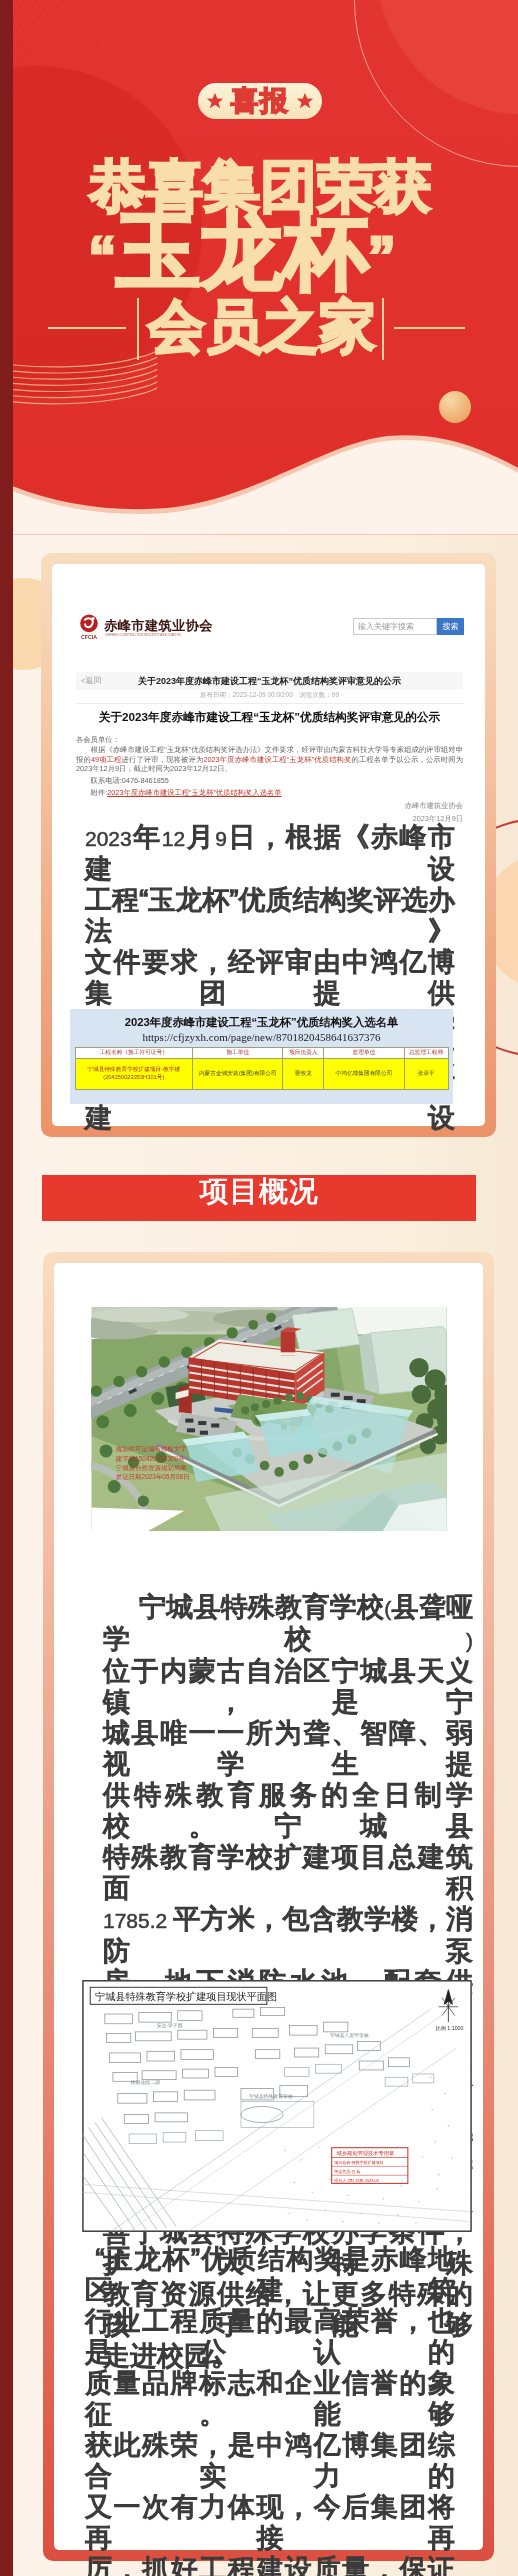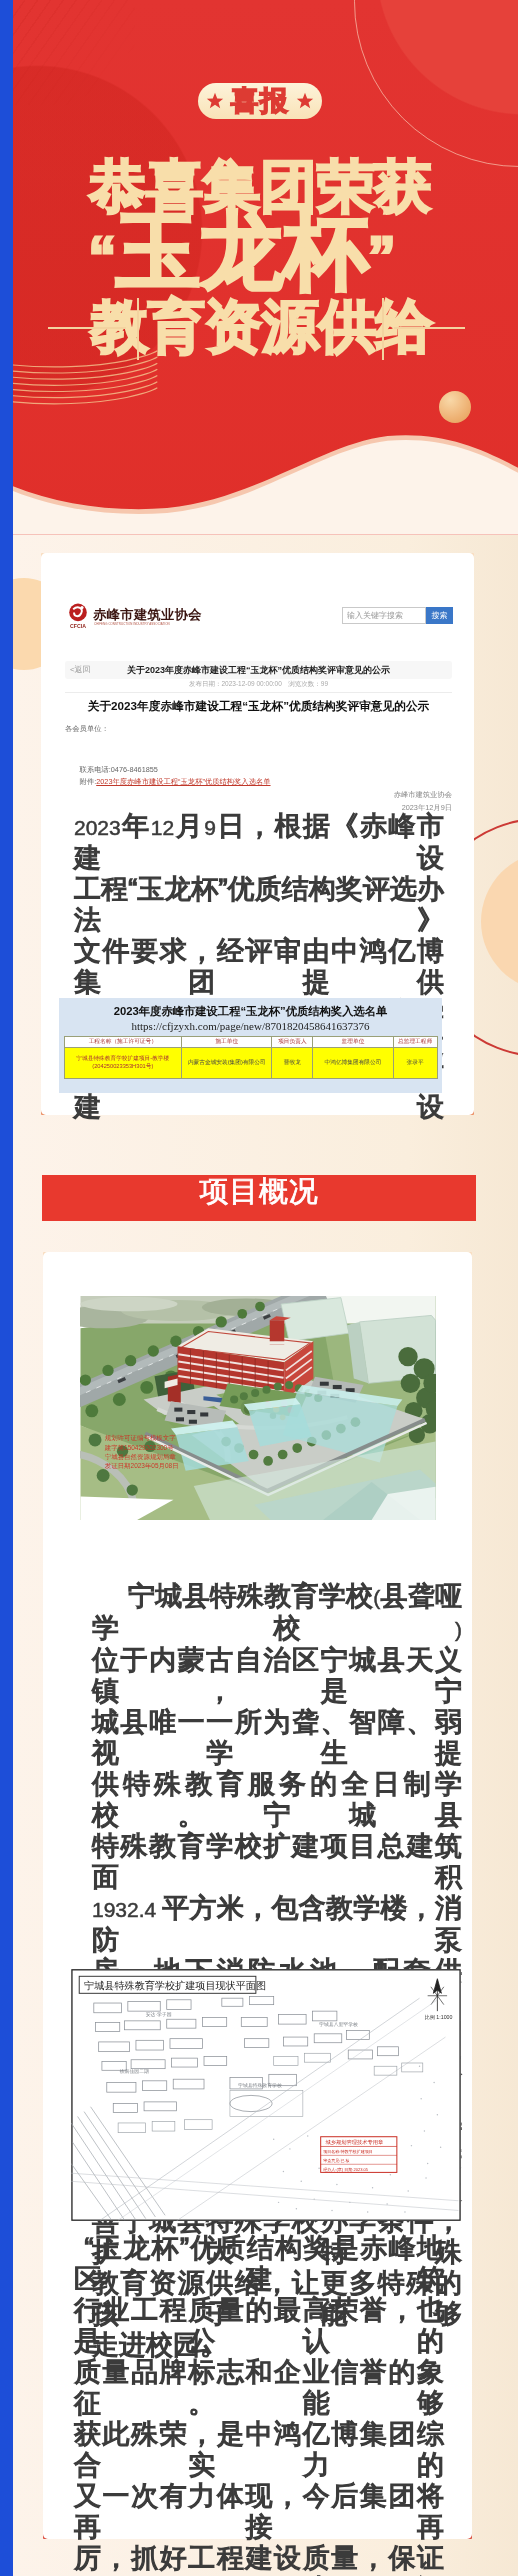--- a/index.html
+++ b/index.html
@@ -1,17 +1,17 @@
 <!DOCTYPE html>
 <html style="font-size:13px"><head>
 <meta charset="utf-8">
 <style>
 html,body{margin:0;padding:0;background:#ffffff;}
 body{font-family:"Liberation Sans",sans-serif;}
-.page{position:relative;width:519px;height:2576px;overflow:hidden;background:#1d4ed8;}
+.page{position:relative;width:519px;height:2576px;overflow:hidden;background:#7f1d1d;}
 .bg{position:absolute;left:13px;top:0;width:506px;height:2576px;
   background:linear-gradient(90deg,#fdf3ea 0%,#faeedd 78%,#f6e8d4 100%);}
 
 .hero{position:absolute;left:13px;top:0;width:506px;height:535px;overflow:hidden;}
 .hero-red{position:absolute;left:0;top:0;width:506px;height:535px;
   background:
    radial-gradient(circle 147px at 510px -32px, #e6413a 0 99%, rgba(230,65,58,0) 100%),
    radial-gradient(circle 166px at 24px 231px, rgba(203,33,27,.42) 0 99%, rgba(203,33,27,0) 100%),
    linear-gradient(180deg,#e23431 0%,#e02f2a 100%);}
 .ring1{position:absolute;left:341px;top:-164px;width:329px;height:329px;border-radius:50%;
@@ -31,21 +31,21 @@
   font-size:84px;line-height:81px;font-weight:bold;color:#f8deaa;-webkit-text-stroke:2.9px #f8deaa;}
 .t2 .qq{font-size:55px;letter-spacing:0;vertical-align:4.9px;}
 .t3{position:absolute;left:-4px;top:293px;width:506px;text-align:center;
   font-size:57px;line-height:66px;font-weight:bold;color:#f8deaa;-webkit-text-stroke:2.5px #f8deaa;}
 .dline{position:absolute;height:2.4px;background:#f3d3a0;top:327px;}
 .dbar{position:absolute;width:2.4px;background:#f3d3a0;top:298px;height:62px;}
 .goldc{position:absolute;left:426px;top:391px;width:32px;height:32px;border-radius:50%;
   background:radial-gradient(circle at 35% 28%,#f8d8a8 0%,#eeb274 60%,#e29c55 100%);}
 .wave{position:absolute;left:0;top:405px;width:506px;height:130px;}
 
-.cardw{position:absolute;border-radius:1px;padding:0;}
+.cardw{position:absolute;border-radius:10px;padding:11px;}
 .card1w{left:41px;top:553px;width:433px;height:562px;background:linear-gradient(180deg,#f9ddc0 0%,#ec9268 100%);}
 .card2w{left:43px;top:1252px;width:429px;height:1287px;background:linear-gradient(180deg,#f9ddc0 0%,#dc4f40 100%);}
 .cardi{position:relative;background:#fff;border-radius:4.9px;width:100%;height:100%;}
 
 .ring2{position:absolute;left:421px;top:818px;width:235px;height:235px;border-radius:50%;border:2px solid #cc3a35;}
 .decoclip{position:absolute;left:13px;top:0;width:506px;height:2576px;overflow:hidden;}
 .peach1{position:absolute;left:-35px;top:578px;width:92px;height:92px;border-radius:50%;background:#fbd9ae;}
 .peach2{position:absolute;left:481px;top:852px;width:139px;height:139px;border-radius:50%;background:#fad7b0;}
 .bar{position:absolute;left:42px;top:1175px;width:434px;height:46px;background:#e8392e;
   text-align:center;color:#fff;font-size:29px;line-height:32px;-webkit-text-stroke:0.8px #fff;letter-spacing:0.8px;}
@@ -103,21 +103,21 @@
         <svg width="18" height="18" viewBox="0 0 22 22">
           <polygon points="11,1 13.7,7.8 21,8.1 15.3,12.7 17.3,19.8 11,15.7 4.7,19.8 6.7,12.7 1,8.1 8.3,7.8" fill="#dd3b33"></polygon>
         </svg>
         <span class="bt">喜报</span>
         <svg width="18" height="18" viewBox="0 0 22 22">
           <polygon points="11,1 13.7,7.8 21,8.1 15.3,12.7 17.3,19.8 11,15.7 4.7,19.8 6.7,12.7 1,8.1 8.3,7.8" fill="#dd3b33"></polygon>
         </svg>
       </div>
     <div class="t1">恭喜集团荣获</div>
     <div class="t2"><span class="qq">“</span>玉龙杯<span class="qq">”</span></div>
-    <div class="t3">教育资源供给</div>
+    <div class="t3">会员之家</div>
     <div class="dline" style="left:35px;width:78px;"></div>
     <div class="dline" style="left:381px;width:71px;"></div>
     <div class="dbar" style="left:124px;"></div>
     <div class="dbar" style="left:369px;"></div>
     <div class="goldc"></div>
     <svg class="wave" width="506" height="130" viewBox="0 0 624 160">
       <path d="M0,106 C55,128 120,138 190,133 C300,122 380,54 462,44 C530,38 580,60 624,84 L624,160 L0,160 Z" fill="#f9e2c6" opacity=".85" transform="translate(0,-6)"></path>
       <path d="M0,106 C55,128 120,138 190,133 C300,122 380,54 462,44 C530,38 580,60 624,84 L624,160 L0,160 Z" fill="#fdf3ea"></path>
     </svg>
   </div>
@@ -144,20 +144,21 @@
           <div class="btn">搜索</div>
         </div>
     <div class="crumb">
           <span class="back">&lt;返回</span>
           <span class="ct">关于2023年度赤峰市建设工程“玉龙杯”优质结构奖评审意见的公示</span>
         </div>
     <div class="meta">发布日期：2023-12-09 00:00:00　浏览次数：99</div>
     <div style="position:absolute;left:24px;top:139px;width:387px;border-top:0.8px solid #ececec;"></div>
     <div class="atitle">关于2023年度赤峰市建设工程“玉龙杯”优质结构奖评审意见的公示</div>
     <div class="abody" style="top:171px;">各会员单位：</div>
+    <div class="abody" style="top:181px;text-align:justify;">　　根据《赤峰市建设工程“玉龙杯”优质结构奖评选办法》文件要求，经评审由内蒙古科技大学等专家组成的评审组对申报的<span style="color:#c0392b">49项工程</span>进行了评审，现将被评为<span style="color:#c0392b">2023年度赤峰市建设工程“玉龙杯”优质结构奖</span>的工程名单予以公示，公示时间为2023年12月9日，截止时间为2023年12月12日。</div>
     <div class="abody" style="top:212px;">　　联系电话:0476-8461855</div>
     <div class="abody" style="top:224px;">　　附件:<span class="redlink">2023年度赤峰市建设工程“玉龙杯”优质结构奖入选名单</span></div>
     <div class="abody rightal" style="top:237px;">赤峰市建筑业协会　　</div>
     <div class="abody rightal" style="top:250px;">2023年12月9日　　</div>
     <div class="para" style="position:absolute;left:33px;top:258px;">
       <span class="n">2023</span>年<span class="n">12</span>月<span class="n">9</span>日，根据《赤峰市建设<br>
       工程<span class="q">“</span>玉龙杯<span class="q">”</span>优质结构奖评选办法》<br>
       文件要求，经评审由中鸿亿博集团提供<br>
       监理服务的<span class="q">“</span>宁城县特殊教育学校扩建<br>
       项目<span class="q">”</span>被评选为<span class="n">2023</span>年度赤峰市建设<br>
@@ -377,21 +378,21 @@
         <text x="30" y="202">宁城县自然资源规划局章</text>
         <text x="30" y="213">发证日期2023年05月08日</text>
       </g>
     </svg>
     <div class="para" style="position:absolute;left:49px;top:289px;text-indent:36px;margin-top:40px;">
       宁城县特殊教育学校<span class="n">(</span>县聋哑学校<span class="n">)</span><br>
       位于内蒙古自治区宁城县天义镇，是宁<br>
       城县唯一一所为聋、智障、弱视学生提<br>
       供特殊教育服务的全日制学校。宁城县<br>
       特殊教育学校扩建项目总建筑面积<br>
-      <span class="n">1932.4 </span>平方米，包含教学楼，消防泵<br>
+      <span class="n">1785.2 </span>平方米，包含教学楼，消防泵<br>
       房，地下消防水池，配套供水、供暖、<br>
       供电等附属设施，届时将扩招非义务教<br>
       育阶段特殊教育<span class="n"> 6 </span>个教学班，招收特<br>
       殊学生<span class="n">90 </span>人，扩建完成后将进一步改<br>
       善宁城县特殊学校办学条件，扩大特殊<br>
       教育资源供给，让更多特殊的孩子能够<br>
       <span class="last">走进校园。</span>
     </div>
     <svg style="position:absolute;left:28px;top:717px;" width="390" height="252" viewBox="0 0 481 311">
       <rect width="481" height="311" fill="#ffffff"></rect>

